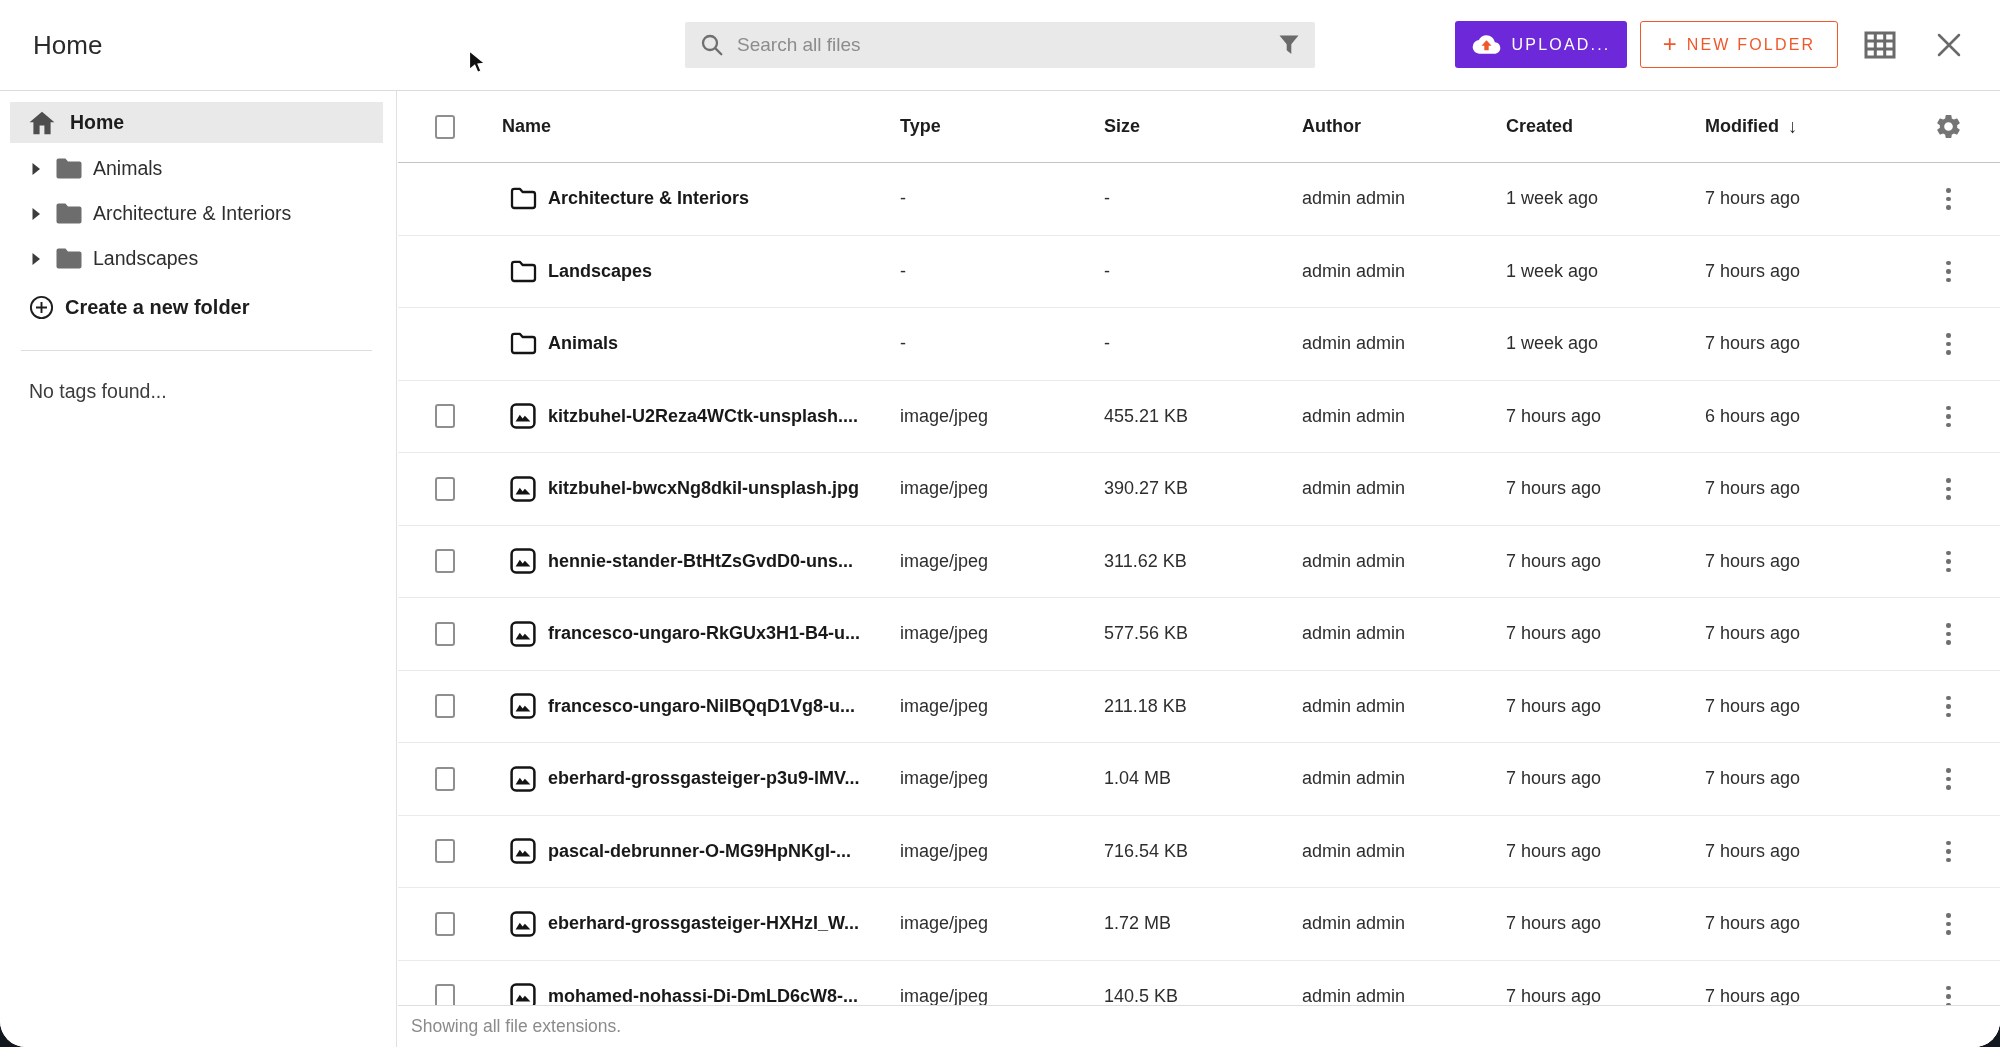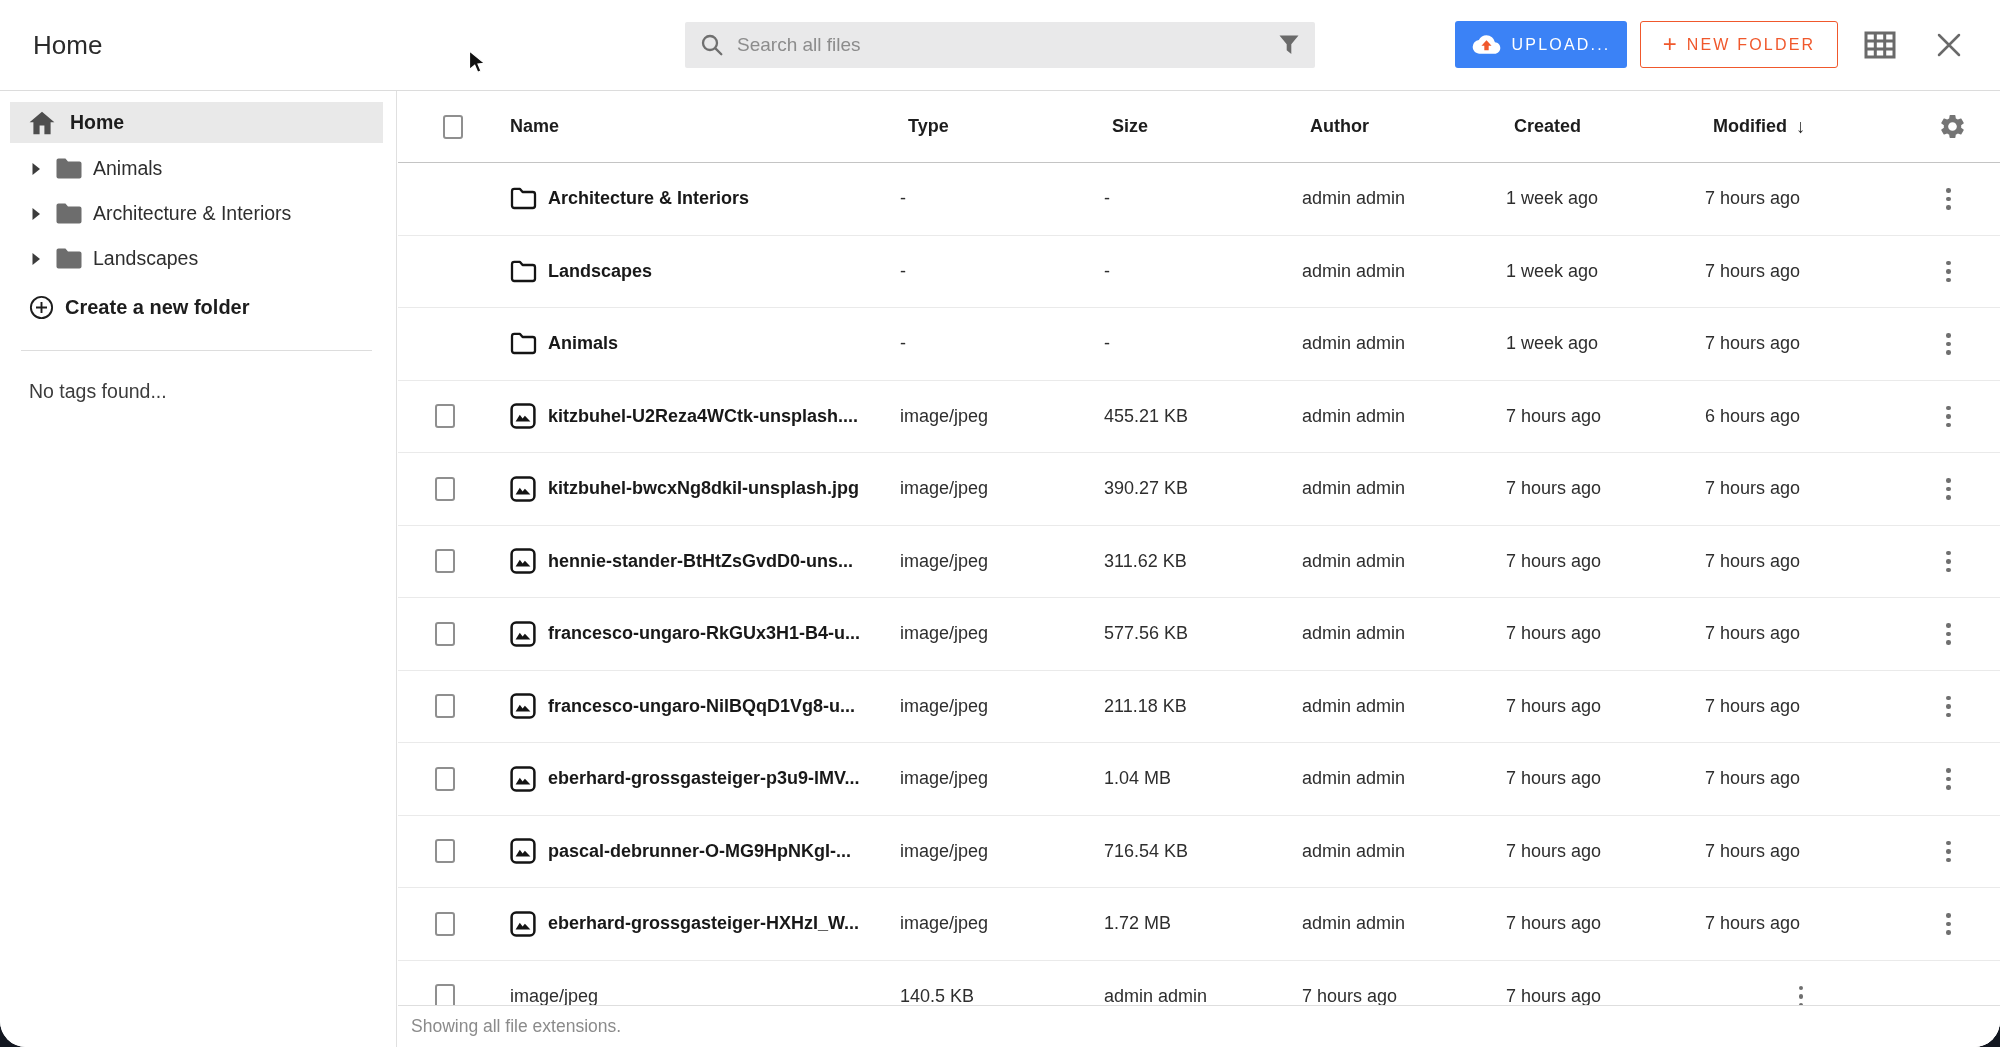--- a/index.html
+++ b/index.html
@@ -10,21 +10,21 @@
   
   .topbar{position:absolute;top:0;left:0;right:0;height:90px;background:#fff;border-bottom:1px solid #dcdcdc;}
   .page-title{position:absolute;left:33px;top:0;height:90px;display:flex;align-items:center;
               font-size:26px;color:#2b2b2b;}
   .searchbar{position:absolute;left:685px;top:22px;width:630px;height:46px;background:#e9e9ea;
              border-radius:2px;display:flex;align-items:center;padding:12px 15px;box-sizing:border-box;gap:11px;}
   .searchbar input{flex:1;border:none;background:transparent;outline:none;font-size:19px;color:#444;
                    font-family:inherit;min-width:0;}
   .searchbar input::placeholder{color:#8c8c8c;opacity:1;}
   .iconbtn{display:flex;align-items:center;justify-content:center;cursor:pointer;background:none;border:none;padding:0;}
-  .btn-upload{position:absolute;left:1455px;top:21px;width:172px;height:47px;background:#3b82f6;border:none;
+  .btn-upload{position:absolute;left:1455px;top:21px;width:172px;height:47px;background:#6d28d9;border:none;
               border-radius:3px;color:#fff;font-size:16px;letter-spacing:2.2px;font-weight:500;
               display:flex;align-items:center;justify-content:center;gap:11px;cursor:pointer;font-family:inherit;}
   .btn-newfolder{position:absolute;left:1640px;top:21px;width:198px;height:47px;background:#fff;
               border:1px solid #f0582c;border-radius:3px;color:#f0582c;font-size:16px;letter-spacing:2.2px;
               font-weight:500;display:flex;align-items:center;justify-content:center;gap:10px;cursor:pointer;
               font-family:inherit;box-sizing:border-box;}
   .btn-newfolder .plus{font-size:24px;font-weight:400;letter-spacing:0;line-height:1;margin-top:-2px;}
   .btn-grid{position:absolute;left:1864px;top:31px;}
   .btn-close{position:absolute;left:1934px;top:30px;}
 
@@ -40,21 +40,21 @@
   .tree-item .tree-label{font-size:19.5px;color:#2e2e2e;white-space:nowrap;}
   .create{position:absolute;top:194px;left:29px;height:44px;display:flex;align-items:center;gap:11px;cursor:pointer;}
   .create .lbl{font-weight:700;font-size:20px;color:#1d1d1d;}
   .side-divider{position:absolute;top:259px;left:21px;right:24px;height:0;border-top:1px solid #ddd;}
   .no-tags{position:absolute;top:289px;left:29px;font-size:19.5px;color:#3c3c3c;}
 
   
   .content{position:absolute;top:91px;left:398px;right:0;bottom:0;background:#fff;}
   .grid-cols{display:grid;grid-template-columns:112px 390px 204px 198px 204px 199px 192px 1fr;align-items:center;}
   .thead{position:absolute;top:0;left:0;right:0;height:71px;border-bottom:1px solid #c4c4c4;
-         font-weight:700;font-size:18px;color:#1d1d1d;padding-left:8px;}
+         font-weight:700;font-size:18px;color:#1d1d1d;}
   .thead .h-name{margin-left:-8px;cursor:pointer;}
   .thead .h{cursor:pointer;white-space:nowrap;}
   .h-modified{display:flex;align-items:center;gap:9px;}
   .sort-arrow{font-weight:400;font-size:19px;color:#2e2e2e;}
   .c-check{display:flex;}
   .checkbox{width:20px;height:24px;border:2px solid #8f8f8f;border-radius:3px;margin-left:37px;
             box-sizing:border-box;background:#fff;cursor:pointer;flex:0 0 auto;}
   .c-menu{display:flex;justify-content:center;}
   .rows{position:absolute;top:72px;left:0;right:0;height:842px;overflow:hidden;}
   .row{height:72.5px;box-sizing:border-box;border-bottom:1px solid #eaeaea;cursor:pointer;}
@@ -519,20 +519,30 @@
                 <i></i>
                 <i></i>
               </span>
     </div>
   </div>
 
   <div class="row grid-cols is-file">
     <div class="c-check">
               <span class="checkbox"></span>
             </div>
+    <div class="c-name">
+
+      <span class="ficon icon-image">
+        <svg width="26" height="26" viewBox="0 0 26 26">
+                  <rect x="1.6" y="1.6" width="22.8" height="22.8" rx="4.5" fill="none" stroke="#141414" stroke-width="2.5"></rect>
+                  <path d="M5.6 18.6 L9.8 11.8 L12.6 15.6 L14.9 12.8 L20.4 18.6 Z" fill="#141414"></path>
+                </svg>
+      </span>
+      <span class="fname">mohamed-nohassi-Di-DmLD6cW8-...</span>
+    </div>
     <div class="cellv">image/jpeg</div>
     <div class="cellv">140.5 KB</div>
     <div class="cellv">admin admin</div>
     <div class="cellv">7 hours ago</div>
     <div class="cellv">7 hours ago</div>
     <div class="c-menu">
       <span class="kebab">
                 <i></i>
                 <i></i>
                 <i></i>

